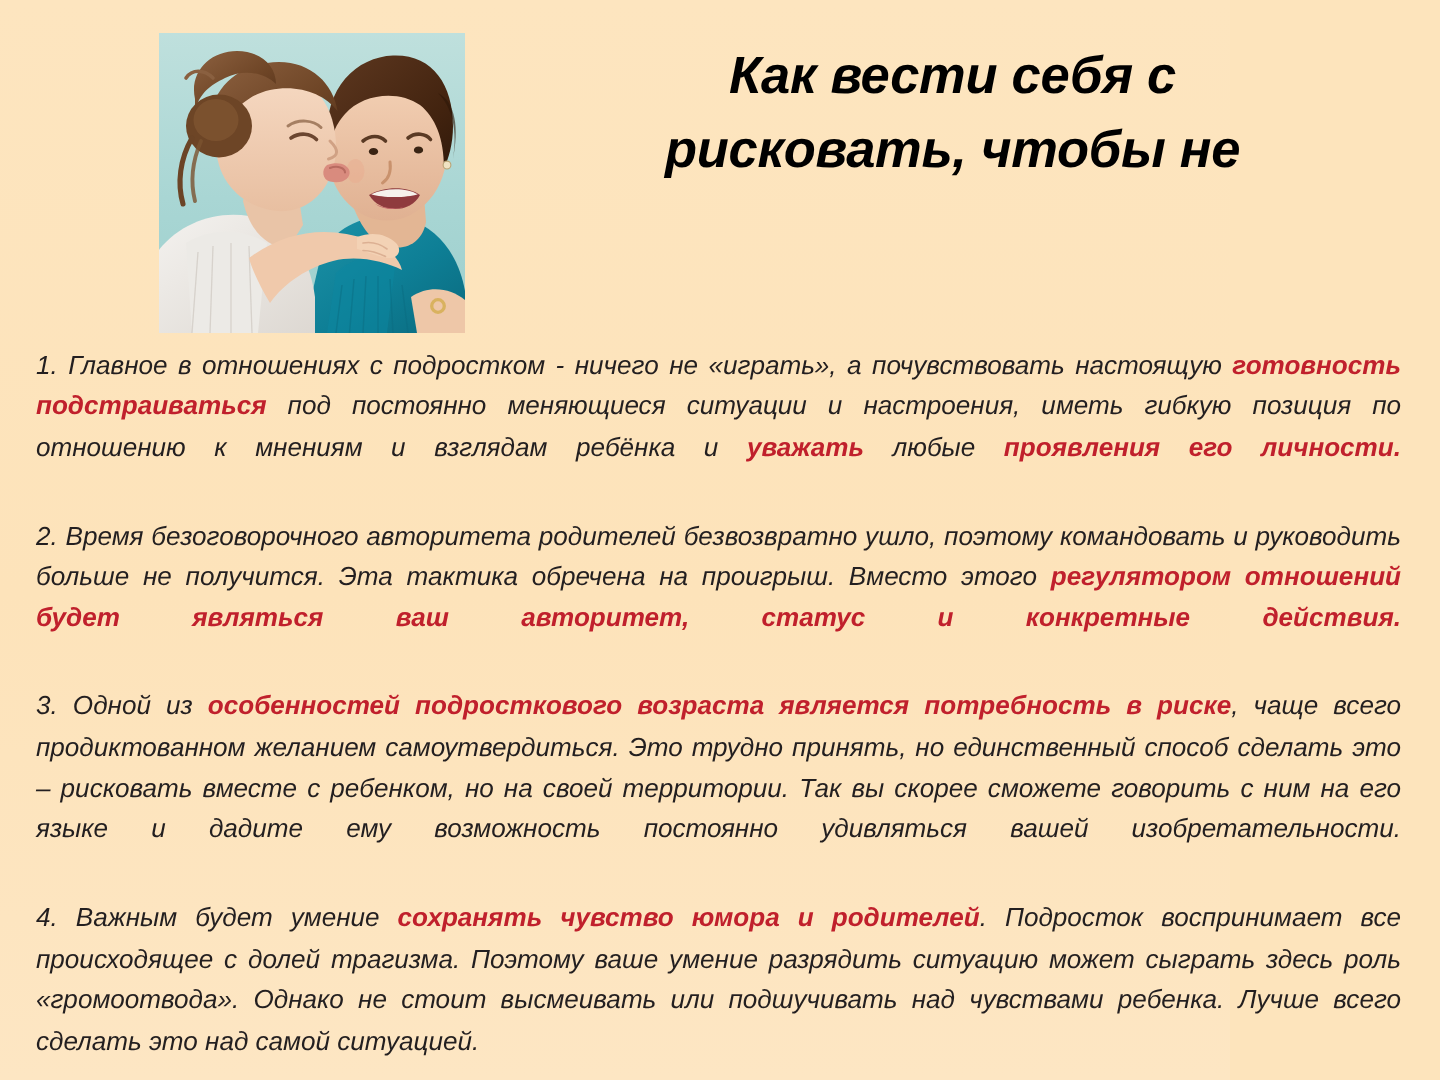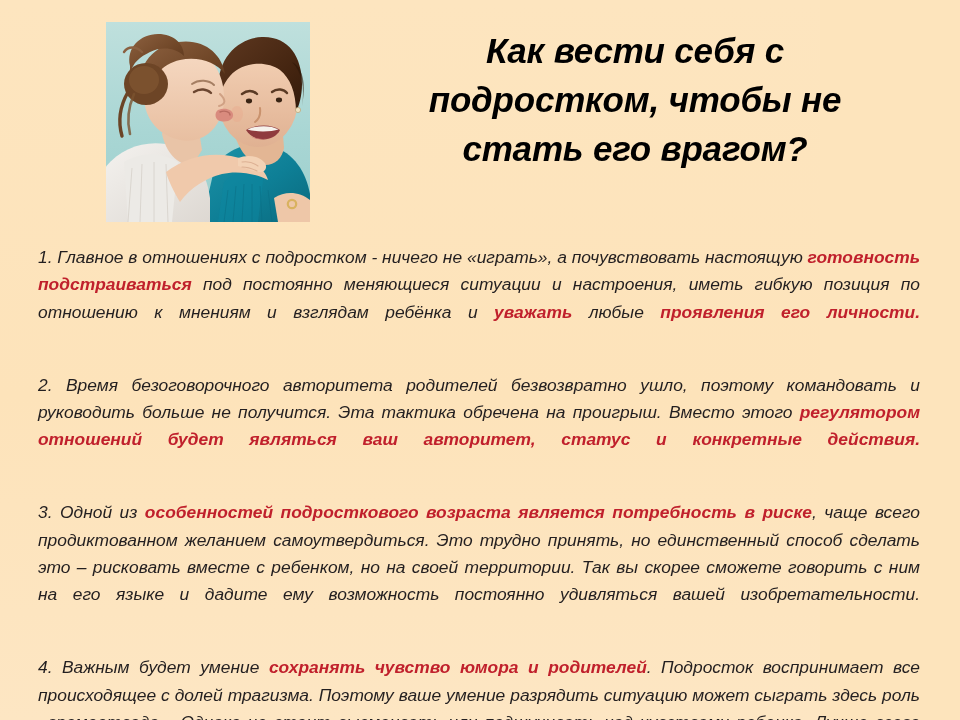--- a/index.html
+++ b/index.html
@@ -64,21 +64,21 @@
     left: 20px;
     top: 226px;
     width: 918px;
     font-size: 17.4px;
     line-height: 27.4px;
     font-style: italic;
     color: #231f20;
     text-align: justify;
   }
   .para {
-    margin: 18px;
+    margin: 4px;
     text-align: justify;
     text-justify: inter-word;
   }
   .hl {
     color: #c0202c;
     font-weight: bold;
     font-style: italic;
   }
   
   .para::after {
@@ -201,22 +201,21 @@
           <path d="M136 145 C142 145 147 147 151 149"></path>
         </g>
 
         <path d="M168 176 C180 168 194 170 204 178 L204 200 L172 200 Z" fill="#eec7a8"></path>
         <circle cx="186" cy="182" r="4.2" fill="none" stroke="#d9b25f" stroke-width="2.2"></circle>
       </svg>
     </div>
 
     <div class="title">
       <span class="tline">Как вести себя с</span>
-      <span class="tline">подростком, чтобы не</span>
-      <span class="tline">стать его врагом?</span>
+      <span class="tline">рисковать, чтобы не</span>
     </div>
   </div>
 
   <div class="body-copy">
     <p class="para">1. Главное в отношениях с подростком - ничего не «играть», а почувствовать настоящую <span class="hl">готовность подстраиваться</span> под постоянно меняющиеся ситуации и настроения, иметь гибкую позиция по отношению к мнениям и взглядам ребёнка и <span class="hl">уважать</span> любые <span class="hl">проявления его личности.</span></p>
     <p class="para">2. Время безоговорочного авторитета родителей безвозвратно ушло, поэтому командовать и руководить больше не получится. Эта тактика обречена на проигрыш. Вместо этого <span class="hl">регулятором отношений будет являться ваш авторитет, статус и конкретные действия.</span></p>
     <p class="para">3. Одной из <span class="hl">особенностей подросткового возраста является потребность в риске</span>, чаще всего продиктованном желанием самоутвердиться. Это трудно принять, но единственный способ сделать это – рисковать вместе с ребенком, но на своей территории. Так вы скорее сможете говорить с ним на его языке и дадите ему возможность постоянно удивляться вашей изобретательности.</p>
     <p class="para nojust">4. Важным будет умение <span class="hl">сохранять чувство юмора и родителей</span>. Подросток воспринимает все происходящее с долей трагизма. Поэтому ваше умение разрядить ситуацию может сыграть здесь роль «громоотвода». Однако не стоит высмеивать или подшучивать над чувствами ребенка. Лучше всего сделать это над самой ситуацией.</p>
   </div>
 

